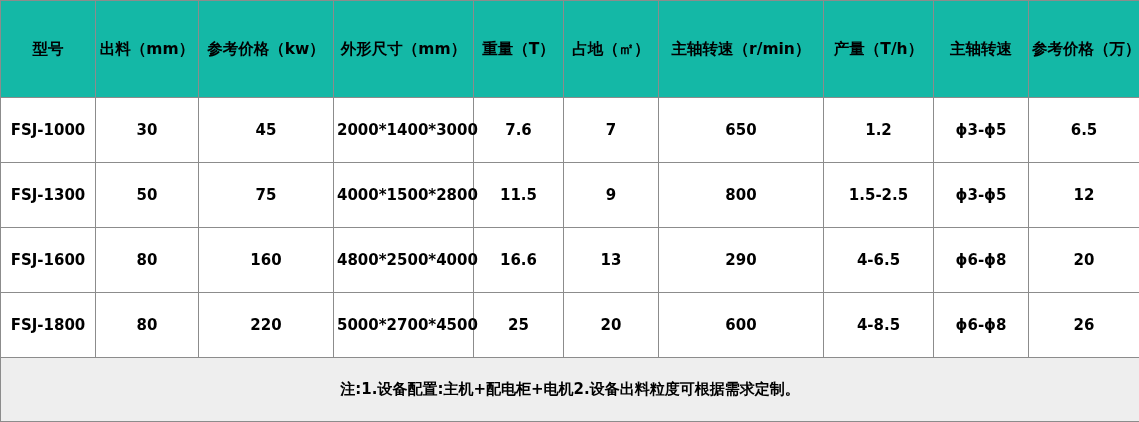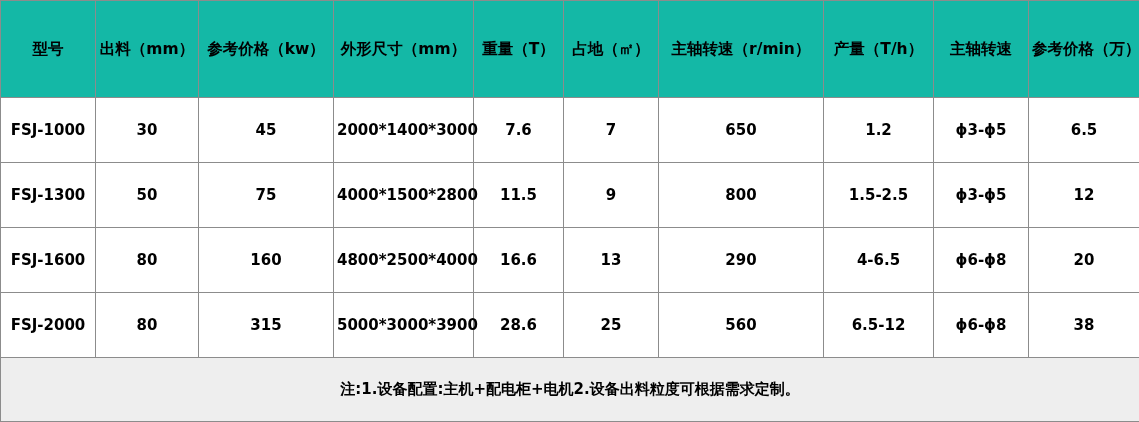--- a/index.html
+++ b/index.html
@@ -119,28 +119,28 @@
       <td>160</td>
       <td>4800*2500*4000</td>
       <td>16.6</td>
       <td>13</td>
       <td>290</td>
       <td>4-6.5</td>
       <td>ϕ6-ϕ8</td>
       <td>20</td>
     </tr>
     <tr>
-      <td>FSJ-2000</td>
+      <td>FSJ-1800</td>
       <td>80</td>
-      <td>315</td>
-      <td>5000*3000*3900</td>
-      <td>28.6</td>
+      <td>220</td>
+      <td>5000*2700*4500</td>
       <td>25</td>
-      <td>560</td>
-      <td>6.5-12</td>
+      <td>20</td>
+      <td>600</td>
+      <td>4-8.5</td>
       <td>ϕ6-ϕ8</td>
-      <td>38</td>
+      <td>26</td>
     </tr>
     <tr class="note-row">
       <td colspan="10">注:1.设备配置:主机+配电柜+电机2.设备出料粒度可根据需求定制。</td>
     </tr>
   </tbody>
 </table>
 
 </body></html>

